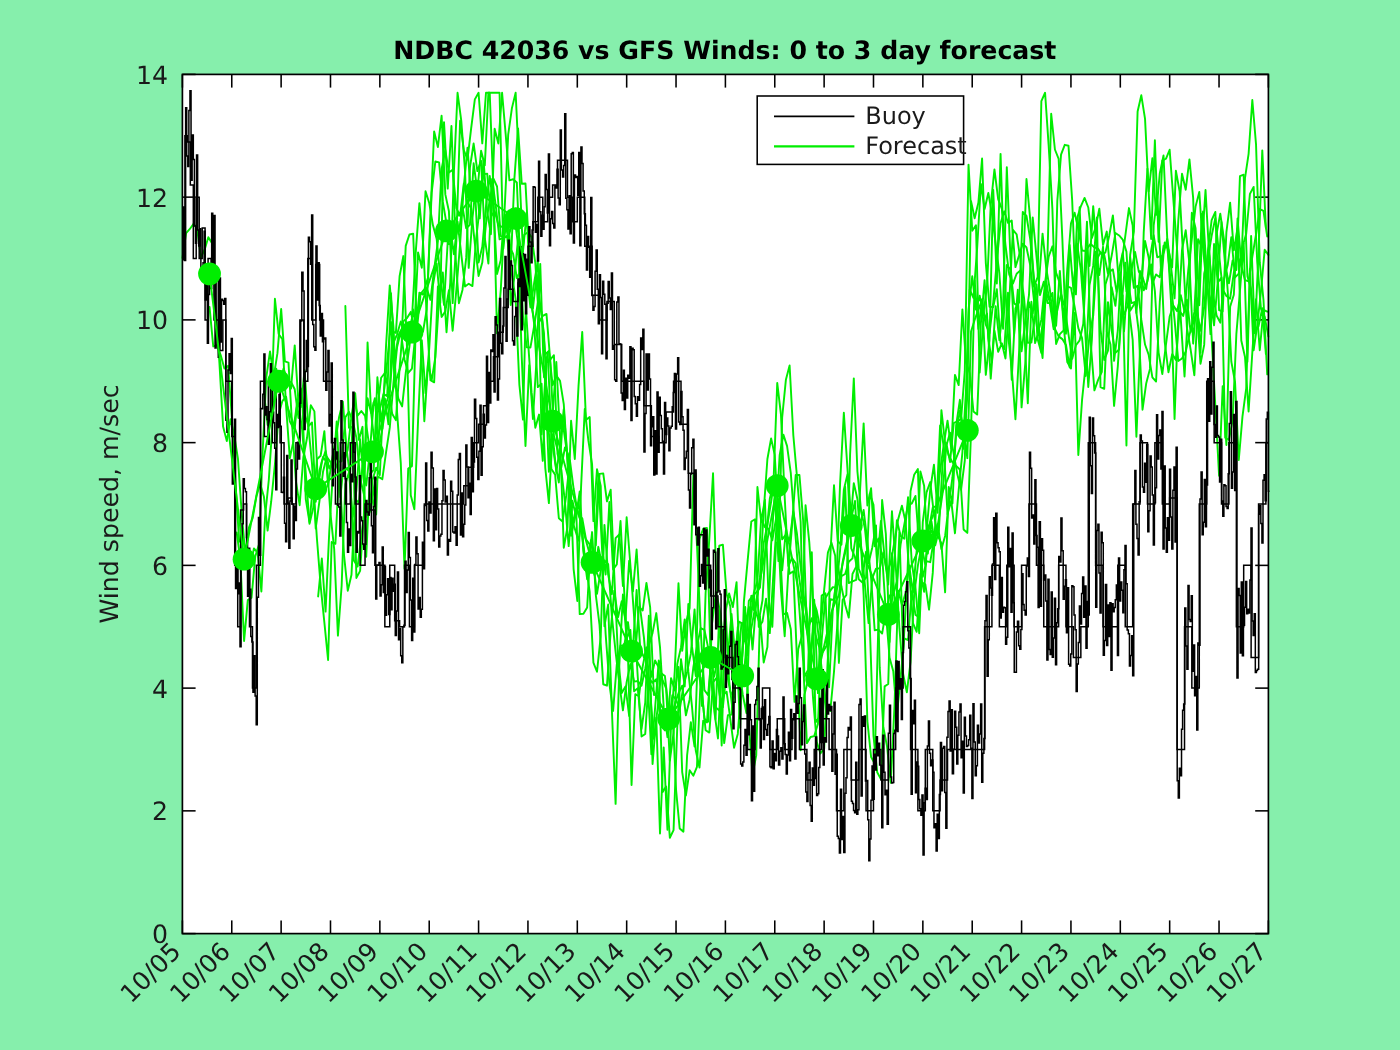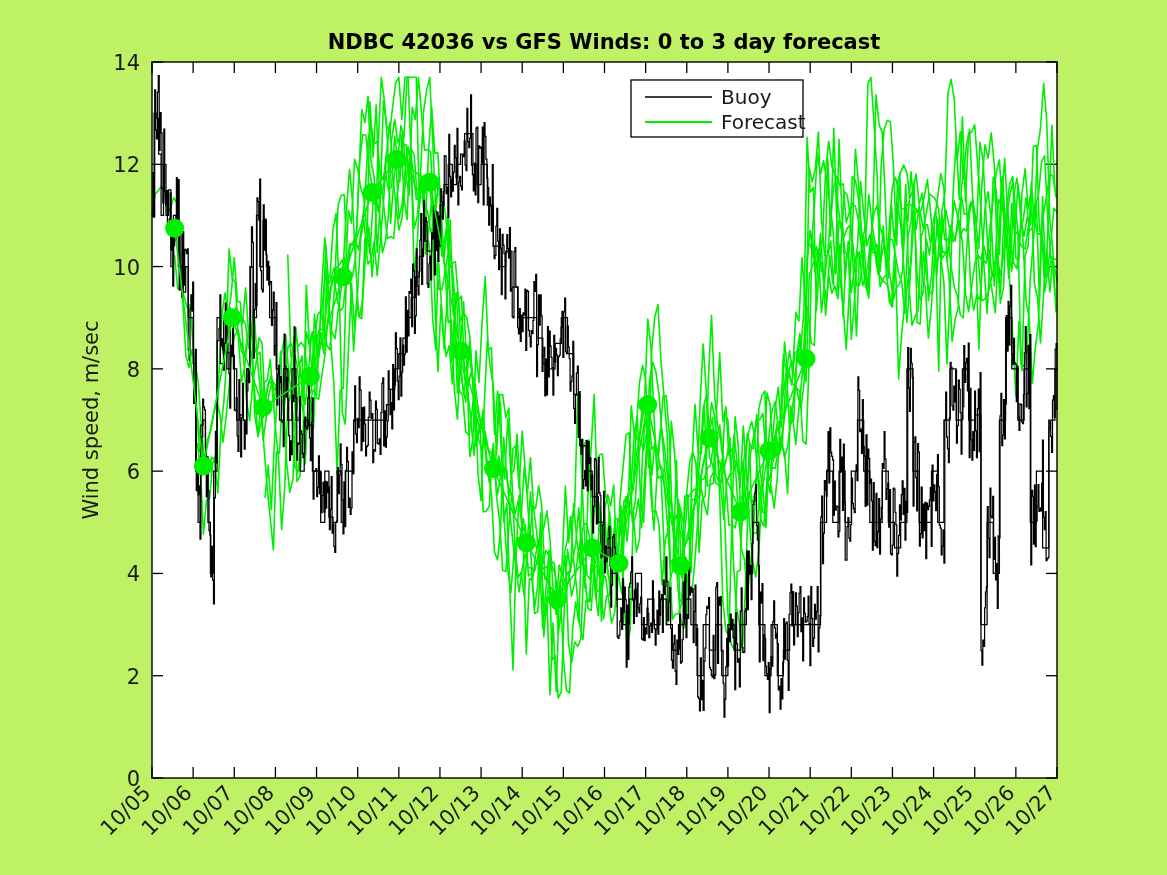--- a/index.html
+++ b/index.html
@@ -12,21 +12,21 @@
     height: 875px;
     font-family: "DejaVu Sans", sans-serif;
     overflow: hidden;
     position: relative;
   }
   #figure {
     position: absolute;
     left: 0; top: 0;
     width: 1167px;
     height: 875px;
-    background: #bef264;
+    background: #86efac;
   }
   #chart-svg {
     position: absolute;
     left: 0; top: 0;
     width: 1167px;
     height: 875px;
     display: block;
   }
   .chart-title {
     font-family: "DejaVu Sans", sans-serif;

